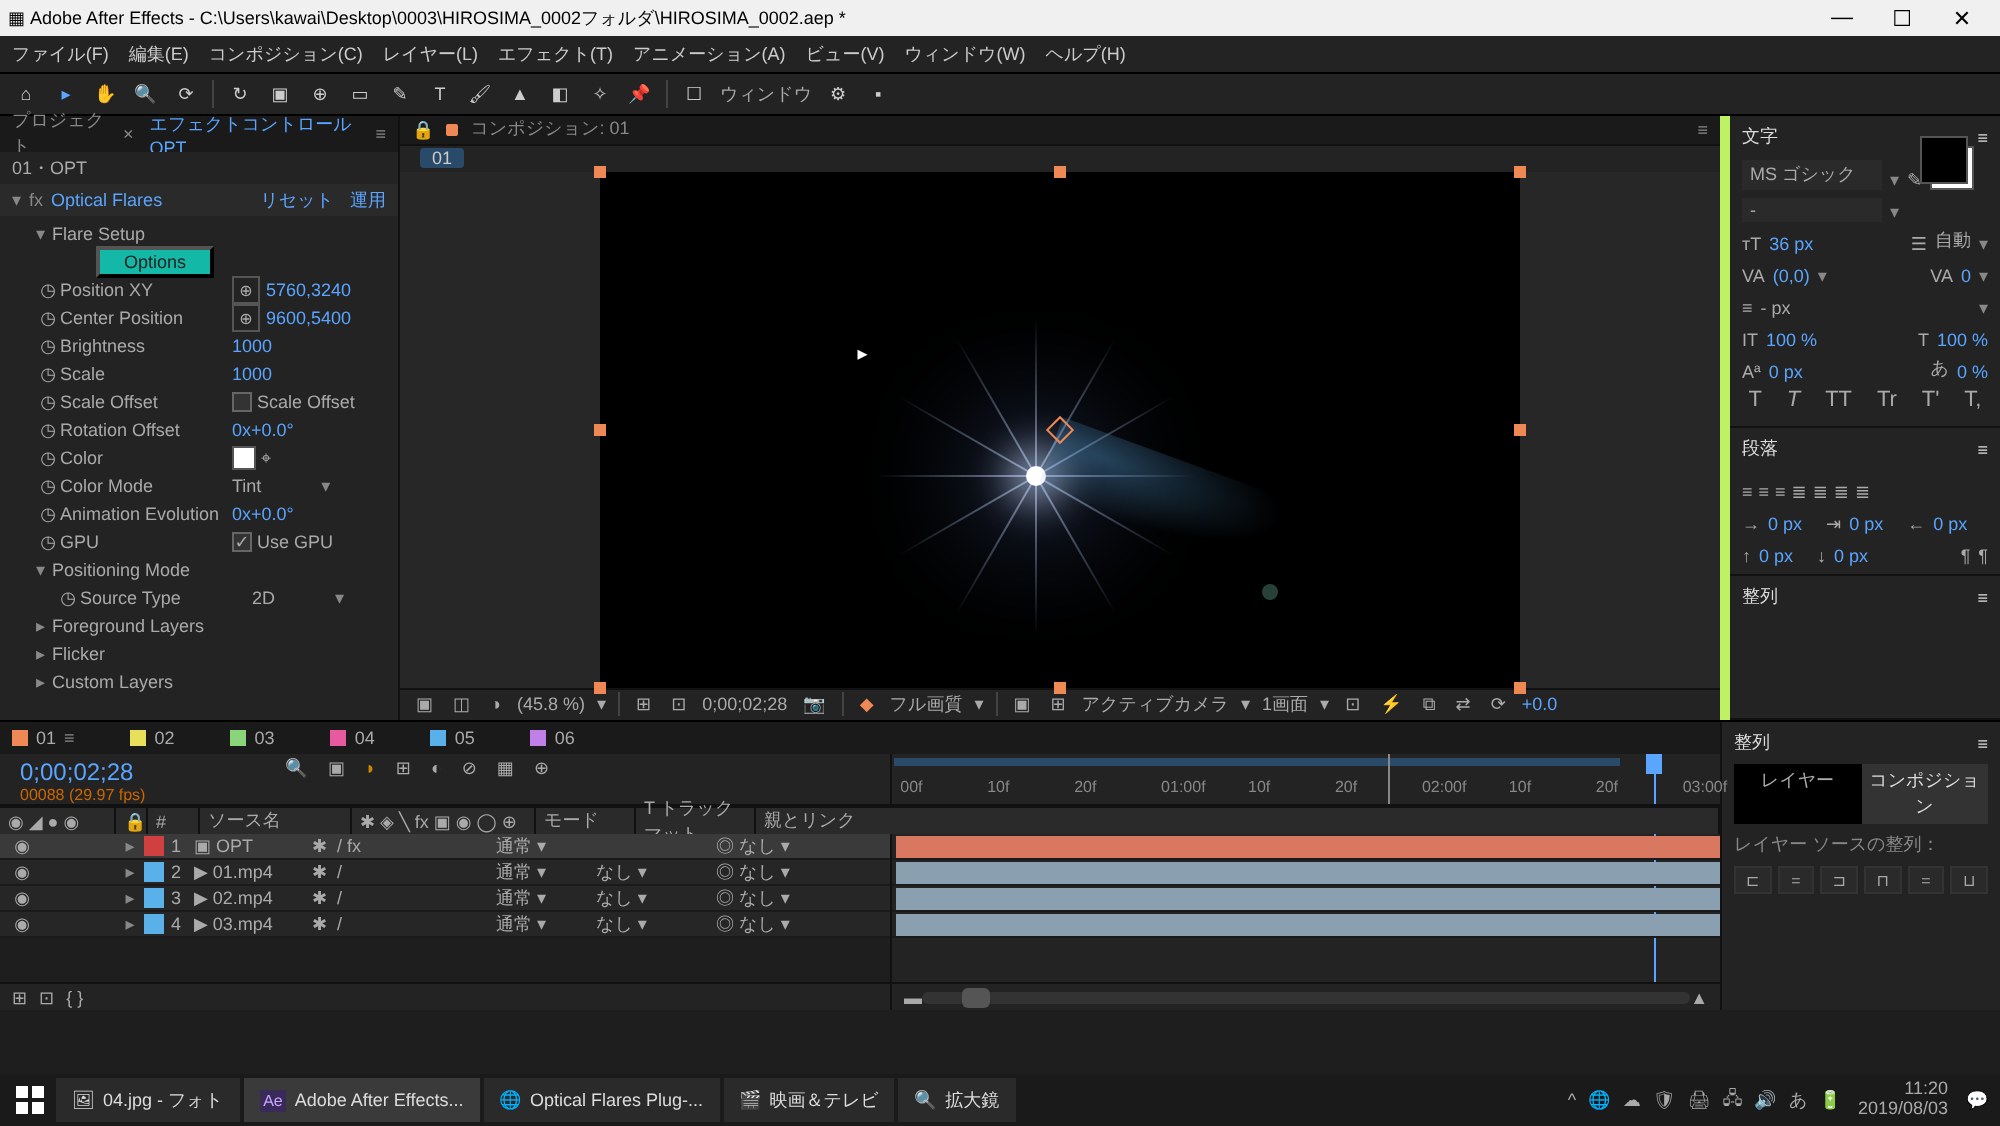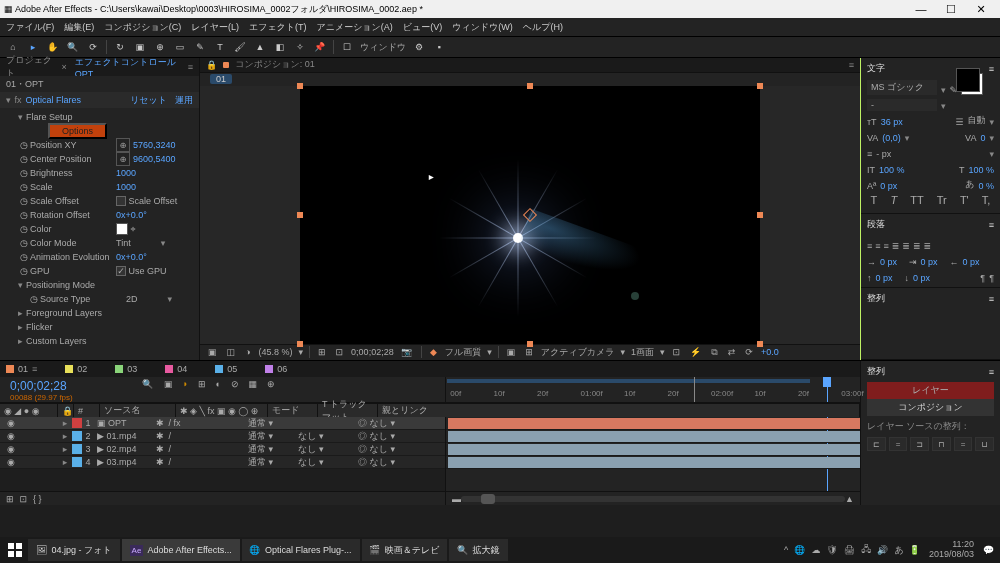--- a/index.html
+++ b/index.html
@@ -26,21 +26,21 @@
 .effect-header .reset { color: #5aa5ff; margin-right: 8px; }
 .effect-header .about { color: #5aa5ff; }
 .prop-list { flex: 1; padding: 2px 0; }
 .prop-row { display: flex; align-items: center; height: 14px; padding: 0 4px 0 18px; font-size: 9px; color: #aaa; }
 .prop-row .arrow { width: 8px; color: #888; }
 .prop-row .stopwatch { width: 12px; text-align: center; }
 .prop-row .label { width: 86px; }
 .prop-row .target { width: 14px; height: 14px; border: 1px solid #555; display: inline-flex; align-items: center; justify-content: center; margin-right: 3px; font-size: 8px;}
 .prop-row .val { color: #5aa5ff; }
 .prop-row .checkbox { width: 10px; height: 10px; border: 1px solid #666; display: inline-flex; align-items: center; justify-content: center; background: #333; }
-.options-btn { background: #c2410c; color: #222; padding: 1px 12px; font-size: 9px; margin-left: 30px; }
+.options-btn { background: #14b8a6; color: #222; padding: 1px 12px; font-size: 9px; margin-left: 30px; }
 .colorchip { width: 12px; height: 12px; background: #fff; border: 1px solid #555; }
 .center-panel { flex: 1; display: flex; flex-direction: column; background: #232323; }
 .comp-tabs { height: 18px; background: #1a1a1a; display: flex; align-items: center; padding: 0 6px; gap: 6px; font-size: 9px; color: #888; border-bottom: 1px solid #111; }
 .comp-tabs .marker { width: 6px; height: 6px; background: #e85; border-radius: 1px; }
 .breadcrumb { height: 16px; display: flex; align-items: center; padding: 0 10px; }
 .breadcrumb .chip { background: #2a4a6a; color: #ccc; padding: 0px 6px; font-size: 9px; border-radius: 2px; }
 .viewer { flex: 1; background: #272727; display: flex; align-items: center; justify-content: center; position: relative; }
 .comp-frame { position: relative; width: 460px; height: 258px; background: #000; }
 .handle { position: absolute; width: 6px; height: 6px; background: #e85; }
 .h-t { top: -3px; left: 50%; transform: translateX(-50%);} 
@@ -50,21 +50,21 @@
 .h-tl{ top:-3px; left:-3px;} .h-tr{top:-3px; right:-3px;} .h-bl{bottom:-3px; left:-3px;} .h-br{bottom:-3px; right:-3px;}
 .flare { position: absolute; top: 28%; left: 30%; width: 160px; height: 160px; pointer-events: none; }
 .flare .core { position: absolute; top: 50%; left: 50%; width: 10px; height: 10px; background: #fff; border-radius: 50%; transform: translate(-50%,-50%); box-shadow: 0 0 20px 8px rgba(200,220,255,0.8), 0 0 60px 20px rgba(120,160,255,0.4); }
 .flare .ray { position: absolute; top: 50%; left: 50%; width: 160px; height: 1px; background: linear-gradient(90deg, transparent, rgba(200,220,255,0.6), transparent); transform-origin: center; }
 .anchor { position: absolute; top: 50%; left: 50%; width: 10px; height: 10px; transform: translate(-50%,-50%) rotate(45deg); border: 1px solid #e85; }
 .streak { position: absolute; top: 55%; left: 48%; width: 120px; height: 40px; background: radial-gradient(ellipse at 20% 30%, rgba(80,150,200,0.4), transparent 70%); transform: rotate(20deg); }
 .dot { position: absolute; width: 8px; height: 8px; background: rgba(100,160,140,0.4); border-radius: 50%; top: 80%; left: 72%; }
 .viewer-bar { height: 20px; background: #232323; border-top: 1px solid #111; display: flex; align-items: center; padding: 0 6px; gap: 6px; font-size: 9px; color: #aaa; }
 .viewer-bar .sep2 { width: 1px; height: 12px; background: #444; }
 .viewer-bar .vbtn { padding: 0 2px; }
-.right-panel { width: 140px; background: #232323; border-left: 1px solid #bef264; display: flex; flex-direction: column; font-size: 9px; }
+.right-panel { width: 140px; background: #232323; border-left: 5px solid #bef264; display: flex; flex-direction: column; font-size: 9px; }
 .rp-section { border-bottom: 1px solid #111; padding: 4px 6px; }
 .rp-tab { color: #ddd; margin-bottom: 4px; display:flex; align-items:center; }
 .rp-row { display: flex; align-items: flex-end; gap: 4px; height: 16px; color: #aaa; }
 .rp-row .blueval { color: #5aa5ff; }
 .rp-row .dd { color: #888; }
 .font-select { background: #2a2a2a; padding: 1px 4px; width: 70px; display:inline-block; }
 .swatch-big { width: 22px; height: 22px; background: #fff; border: 1px solid #555; position: relative; }
 .swatch-big::after { content:''; position:absolute; width: 22px; height:22px; background:#000; border:1px solid #555; top:-6px; left:-6px; }
 .typestyle-row { display:flex; gap:6px; justify-content: space-around; padding: 3px 0; font-family: serif; font-size: 11px; }
 .icon-grid { display: grid; grid-template-columns: repeat(6, 1fr); gap: 3px; }
@@ -99,21 +99,21 @@
 .layer-row .switches { display:flex; gap:1px; }
 .track-area { flex: 1; position: relative; background: #232323; }
 .track-row { height: 13px; border-bottom: 1px solid #1a1a1a; position: relative; }
 .bar { position: absolute; top: 1px; height: 11px; }
 .tl-footer { height:14px; display:flex; border-top:1px solid #111; background:#232323; }
 .tl-footer .left-f { width:446px; display:flex; align-items:center; padding:0 6px; gap:6px; border-right:1px solid #111;}
 .tl-footer .slider { flex:1; display:flex; align-items:center; padding: 0 6px;}
 .tl-footer .slider .track { flex:1; height:6px; background:#333; border-radius:3px; position:relative;}
 .tl-footer .slider .thumb { position:absolute; width:14px; height:10px; background:#555; border-radius:3px; top:-2px; left:20px;}
 .right-bottom { width: 140px; border-left: 1px solid #111; background:#232323; padding: 4px 6px; font-size:9px;}
-.rb-toggle { display:flex; background:#7f1d1d; margin:4px 0;flex-direction:column;}
+.rb-toggle { display:flex; background:#000000; margin:4px 0;}
 .rb-toggle div { flex:1; text-align:center; padding:2px; }
 .rb-toggle .act { background:#333; color:#ddd;}
 .taskbar { position: absolute; bottom: 0; left: 0; right: 0; height: 26px; background: #1a1a1a; display: flex; align-items: center; padding: 0 4px; gap: 2px; }
 .taskbar .start { width: 22px; height: 22px; display:flex; align-items:center; justify-content:center; }
 .taskbar .task { height: 22px; display: flex; align-items: center; gap: 4px; padding: 0 8px; background: #2a2a2a; font-size: 9px; color: #ddd; }
 .taskbar .task.active { background: #3a3a3a; }
 .taskbar .spacer { flex: 1; }
 .taskbar .tray { display: flex; align-items: center; gap: 6px; color: #aaa; font-size: 9px; }
 .taskbar .clock { text-align: right; line-height: 1.1; padding: 0 6px; }
 </style>

